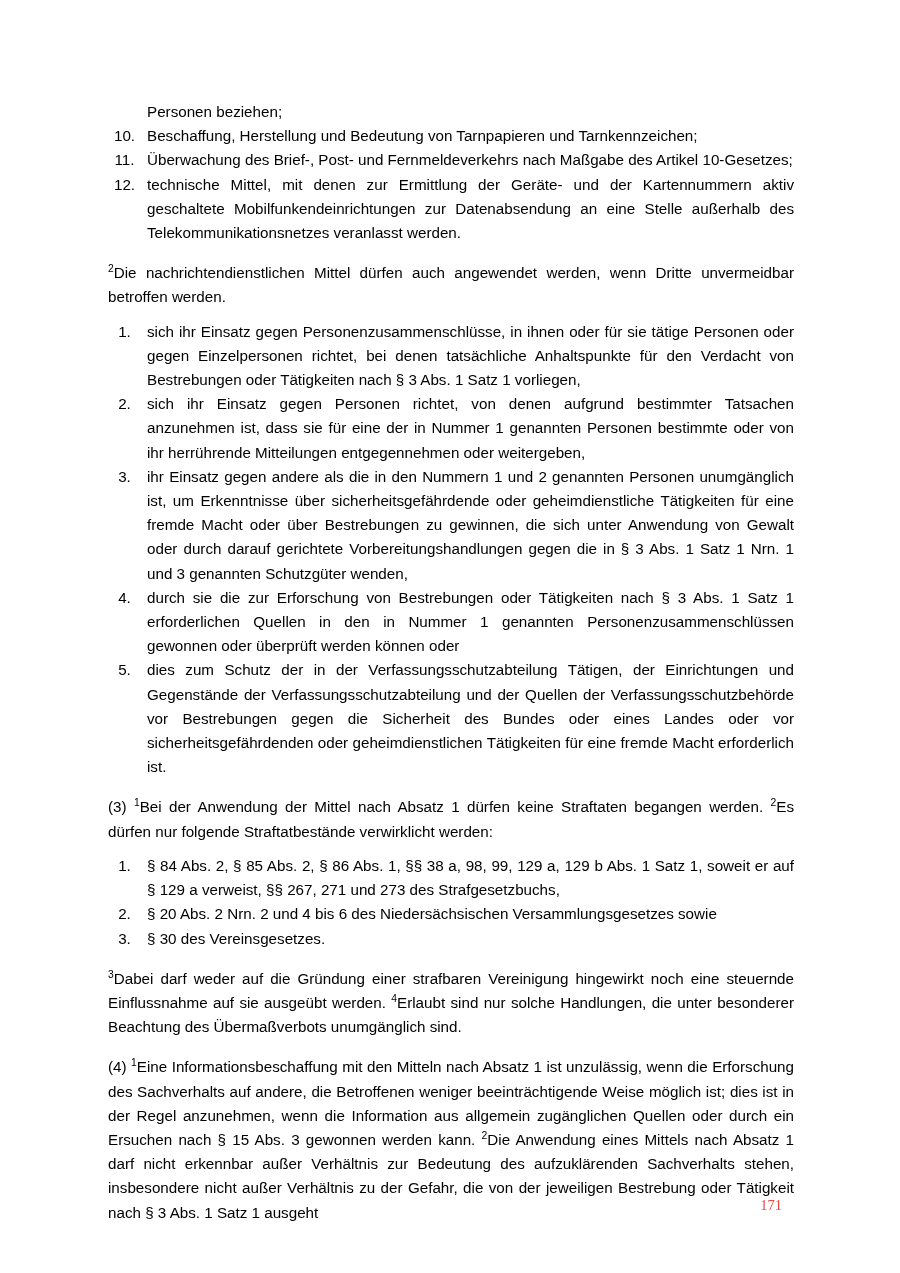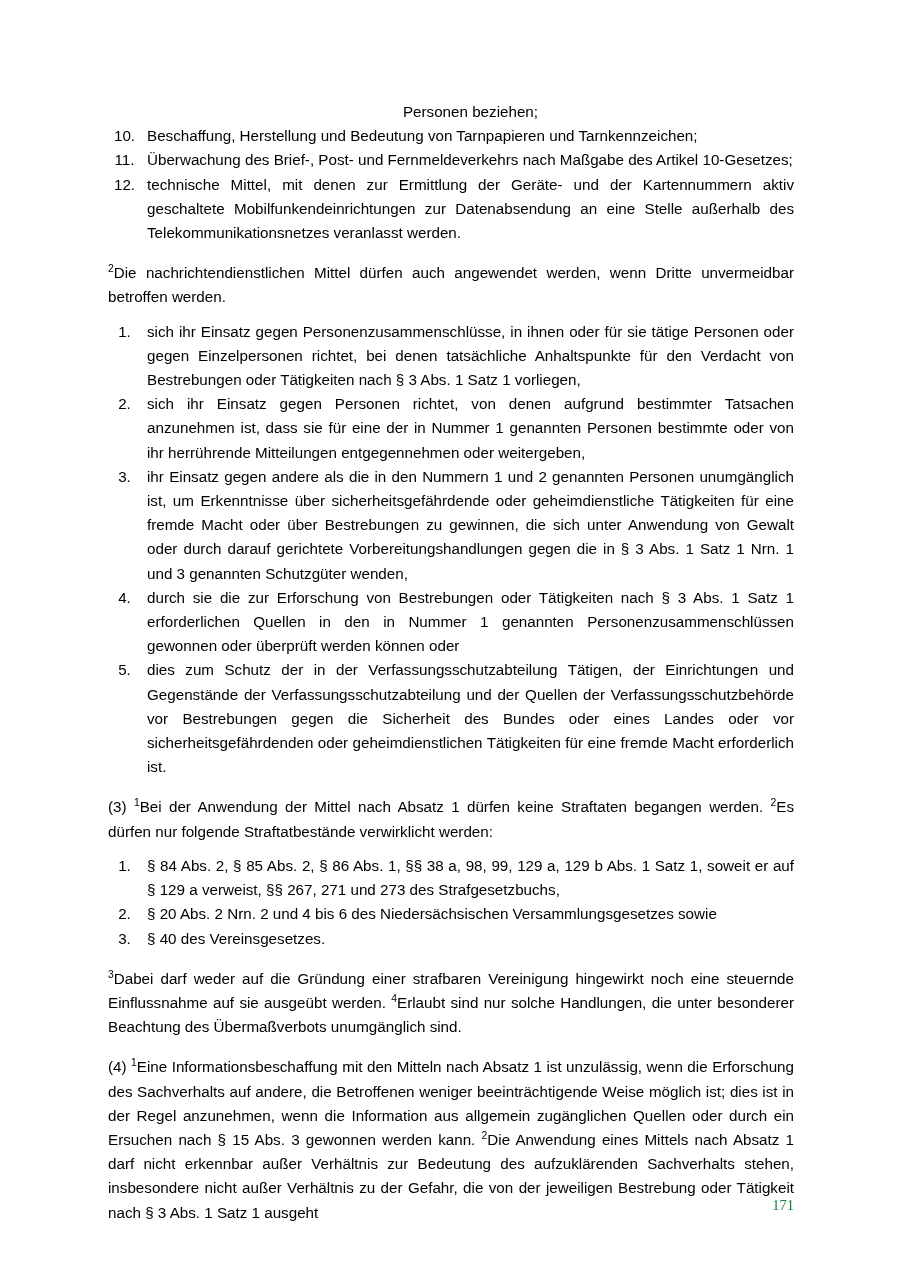--- a/index.html
+++ b/index.html
@@ -73,33 +73,32 @@
   
   .numlist li .body {
     display: block;
   }
   
   .cont {
     font-size: 15.2px;
     line-height: 24.2px;
     padding-left: 39px;
     margin: 0 0 0 0;
-    text-align: center;
   }
   
   .page-number {
     position: absolute;
-    left: 108px;
+    left: 96px;
     top: 1196px;
     width: 686px;
     text-align: right;
     font-family: "Liberation Serif", serif;
     font-size: 14.5px;
     line-height: 18px;
-    color: #15803d;
+    color: #ef4444;
   }
 </style>
 </head>
 <body>
 
 <div class="page">
   <div class="content">
 
     <div class="cont">Personen beziehen;</div>
 
@@ -150,21 +149,21 @@
       <li>
         <span class="marker">1.</span>
         <span class="body">§ 84 Abs. 2, § 85 Abs. 2, § 86 Abs. 1, §§ 38 a, 98, 99, 129 a, 129 b Abs. 1 Satz 1, soweit er auf § 129 a verweist, §§ 267, 271 und 273 des Strafgesetzbuchs,</span>
       </li>
       <li>
         <span class="marker">2.</span>
         <span class="body">§ 20 Abs. 2 Nrn. 2 und 4 bis 6 des Niedersächsischen Versammlungsgesetzes sowie</span>
       </li>
       <li>
         <span class="marker">3.</span>
-        <span class="body">§ 40 des Vereinsgesetzes.</span>
+        <span class="body">§ 30 des Vereinsgesetzes.</span>
       </li>
     </ul>
 
     <p class="para"><sup>3</sup><span>Dabei darf weder auf die Gründung einer strafbaren Vereinigung hingewirkt noch eine steuernde Einflussnahme auf sie ausgeübt werden. </span><sup>4</sup><span>Erlaubt sind nur solche Handlungen, die unter besonderer Beachtung des Übermaßverbots unumgänglich sind.</span></p>
 
     <p class="para"><span>(4) </span><sup>1</sup><span>Eine Informationsbeschaffung mit den Mitteln nach Absatz 1 ist unzulässig, wenn die Erforschung des Sachverhalts auf andere, die Betroffenen weniger beeinträchtigende Weise möglich ist; dies ist in der Regel anzunehmen, wenn die Information aus allgemein zugänglichen Quellen oder durch ein Ersuchen nach § 15 Abs. 3 gewonnen werden kann. </span><sup>2</sup><span>Die Anwendung eines Mittels nach Absatz 1 darf nicht erkennbar außer Verhältnis zur Bedeutung des aufzuklärenden Sachverhalts stehen, insbesondere nicht außer Verhältnis zu der Gefahr, die von der jeweiligen Bestrebung oder Tätigkeit nach § 3 Abs. 1 Satz 1 ausgeht</span></p>
 
   </div>
 
   <div class="page-number">171</div>

